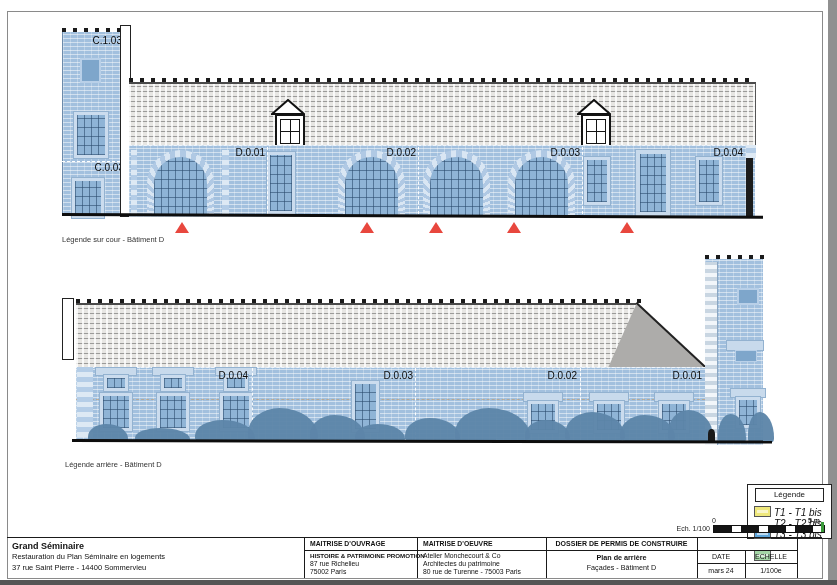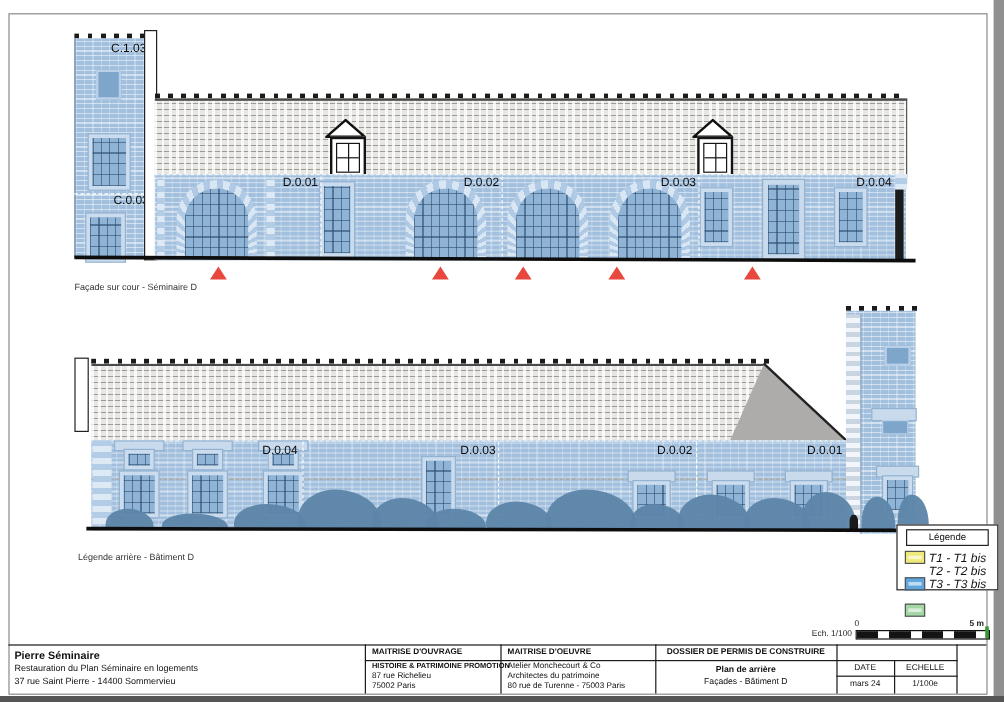--- a/index.html
+++ b/index.html
@@ -126,21 +126,21 @@
     <div class="abs lbl" style="left:366px;top:148px;width:50px;">D.0.02</div>
     <div class="abs lbl" style="left:530px;top:148px;width:50px;">D.0.03</div>
     <div class="abs lbl" style="left:693px;top:148px;width:50px;">D.0.04</div>
 
     <div class="abs gline" style="left:62px;top:213px;width:701px;transform:rotate(0.22deg);"></div>
     <div class="abs tri" style="left:175px;top:222px;"></div>
     <div class="abs tri" style="left:360px;top:222px;"></div>
     <div class="abs tri" style="left:429px;top:222px;"></div>
     <div class="abs tri" style="left:507px;top:222px;"></div>
     <div class="abs tri" style="left:620px;top:222px;"></div>
-    <div class="abs cap" style="left:62px;top:235px;">Façade sur cour - Séminaire D</div>
+    <div class="abs cap" style="left:62px;top:235px;">Légende sur cour - Bâtiment D</div>
   </div>
 
   <div class="abs" style="inset:0;">
     <div class="abs" style="left:62px;top:298px;width:10px;height:60px;background:#fff;border:1px solid #222;"></div>
     <div class="abs ticks" style="left:76px;top:299px;width:570px;"></div>
     <div class="abs roof" style="left:76px;top:303px;width:634px;height:64px;clip-path:polygon(0 0, 88.5% 0, 99.5% 100%, 0 100%);"></div>
     <div class="abs" style="left:600px;top:303px;width:105px;height:64px;background:#adacaa;clip-path:polygon(35% 0, 100% 100%, 8% 100%);"></div>
     <div class="abs" style="left:637px;top:302px;width:95px;border-top:2px solid #222;transform:rotate(43deg);transform-origin:0 0;"></div>
 
     <div class="abs brick" style="left:76px;top:367px;width:634px;height:74px;border-top:1px dashed #f0f5fa;"></div>
@@ -196,21 +196,21 @@
     <div class="abs veg" style="left:620px;top:415px;width:55px;height:26px;"></div>
     <div class="abs veg" style="left:668px;top:410px;width:45px;height:31px;"></div>
     <div class="abs veg" style="left:718px;top:414px;width:28px;height:28px;"></div>
     <div class="abs veg" style="left:748px;top:412px;width:26px;height:30px;"></div>
     <div class="abs" style="left:708px;top:429px;width:7px;height:13px;background:#1a1a1a;border-radius:40% 40% 0 0;"></div>
 
     <div class="abs gline" style="left:72px;top:439px;width:700px;transform:rotate(0.12deg);"></div>
     <div class="abs cap" style="left:65px;top:460px;">Légende arrière - Bâtiment D</div>
   </div>
 
-  <div class="abs legend" style="left:747px;top:437px;width:83px;height:53px;">
+  <div class="abs legend" style="left:747px;top:484px;width:83px;height:53px;">
     <div class="abs legend-title" style="left:7px;top:3px;width:67px;height:12px;">Légende</div>
     <div class="abs swatch" style="left: 6px; top: 21px; width: 15px; height: 9px; background: rgb(239, 232, 124);"></div>
     <div class="abs legend-item-label" style="left:26px;top:23px;">T1 - T1 bis</div>
     <div class="abs swatch" style="left: 6px; top: 32px; width: 15px; height: 9px; background: rgb(94, 166, 220);"></div>
     <div class="abs legend-item-label" style="left:26px;top:34px;">T2 - T2 bis</div>
     <div class="abs swatch" style="left: 6px; top: 43px; width: 15px; height: 9px; background: rgb(164, 215, 166);"></div>
     <div class="abs legend-item-label" style="left:26px;top:45px;">T3 - T3 bis</div>
   </div>
 
   <div class="abs scale-txt" style="left:668px;top:525px;width:42px;text-align:right;">Ech. 1/100</div>
@@ -223,21 +223,21 @@
     <div class="abs tb-line" style="left:7px;top:537px;width:815px;height:1px;"></div>
     <div class="abs tb-line" style="left:304px;top:537px;width:1px;height:41px;"></div>
     <div class="abs tb-line" style="left:417px;top:537px;width:1px;height:41px;"></div>
     <div class="abs tb-line" style="left:546px;top:537px;width:1px;height:41px;"></div>
     <div class="abs tb-line" style="left:697px;top:537px;width:1px;height:41px;"></div>
     <div class="abs tb-line" style="left:745px;top:550px;width:1px;height:28px;"></div>
     <div class="abs tb-line" style="left:797px;top:537px;width:1px;height:41px;"></div>
     <div class="abs tb-line" style="left:304px;top:550px;width:494px;height:1px;"></div>
     <div class="abs tb-line" style="left:697px;top:563px;width:101px;height:1px;"></div>
 
-    <div class="abs tb tb-b" style="left:12px;top:541px;font-size:9px;">Pierre Séminaire</div>
+    <div class="abs tb tb-b" style="left:12px;top:541px;font-size:9px;">Grand Séminaire</div>
     <div class="abs tb" style="left:12px;top:553px;font-size:7.5px;">Restauration du Plan Séminaire en logements</div>
     <div class="abs tb" style="left:12px;top:564px;font-size:7.5px;">37 rue Saint Pierre - 14400 Sommervieu</div>
 
     <div class="abs tb tb-b" style="left:310px;top:540px;">MAITRISE D'OUVRAGE</div>
     <div class="abs tb tb-b" style="left:310px;top:552px;font-size:6.2px;">HISTOIRE &amp; PATRIMOINE PROMOTION</div>
     <div class="abs tb" style="left:310px;top:560px;">87 rue Richelieu</div>
     <div class="abs tb" style="left:310px;top:568px;">75002 Paris</div>
 
     <div class="abs tb tb-b" style="left:423px;top:540px;">MAITRISE D'OEUVRE</div>
     <div class="abs tb" style="left:423px;top:552px;">Atelier Monchecourt &amp; Co</div>

